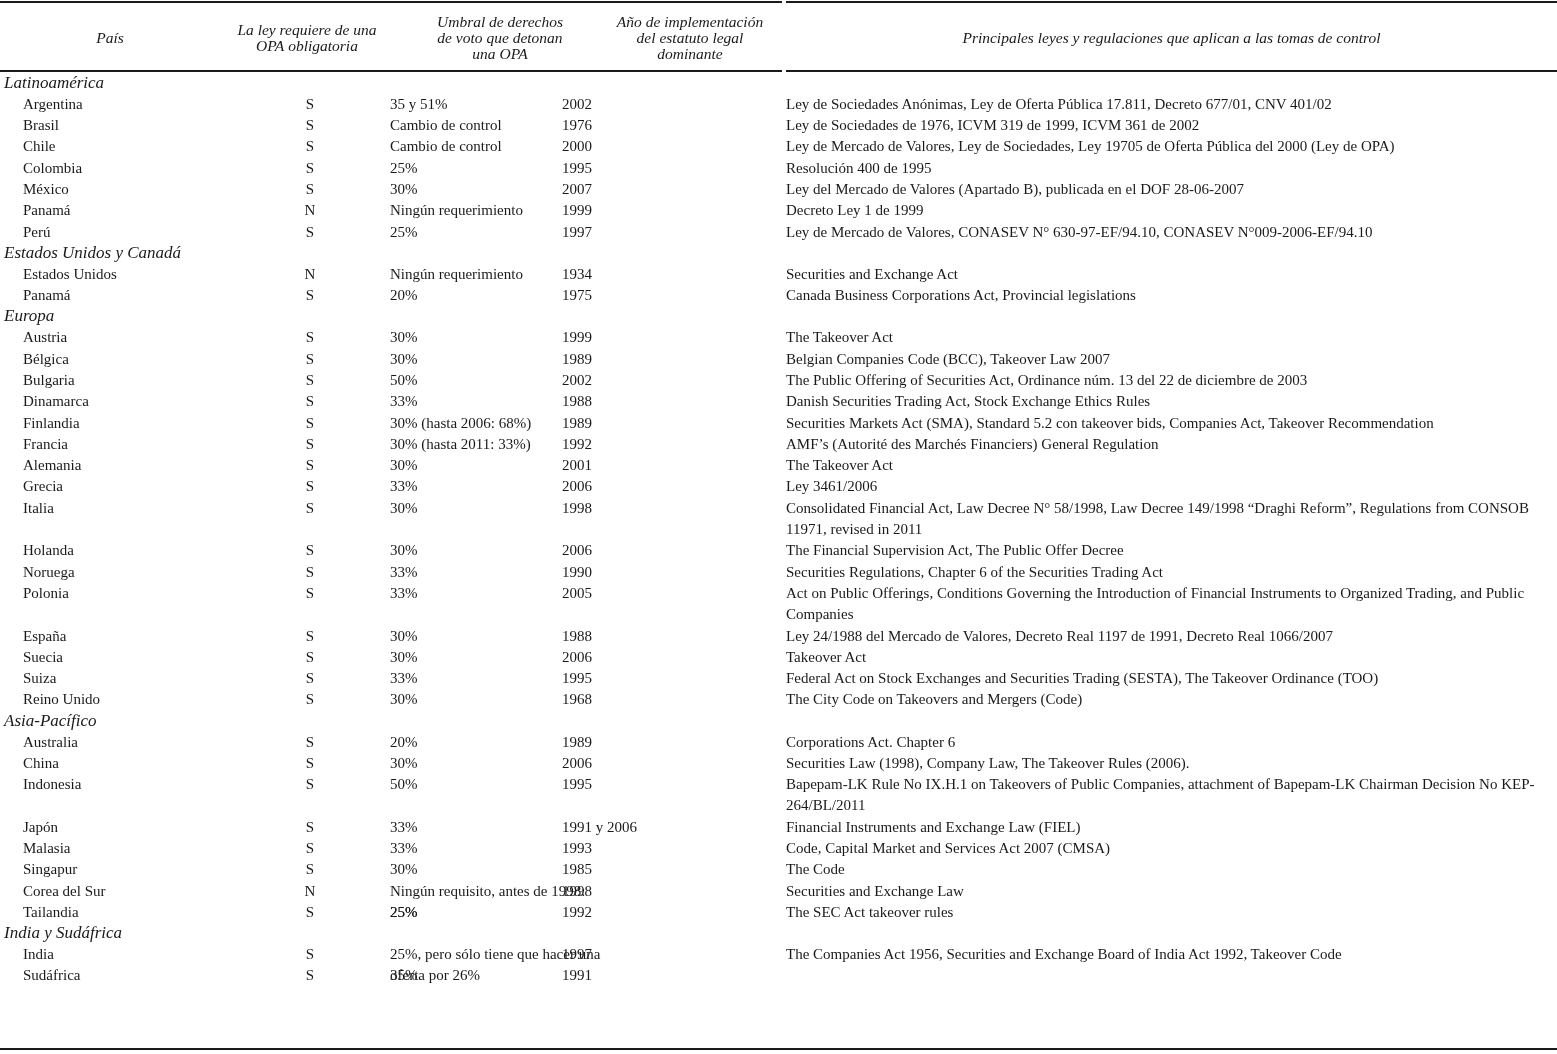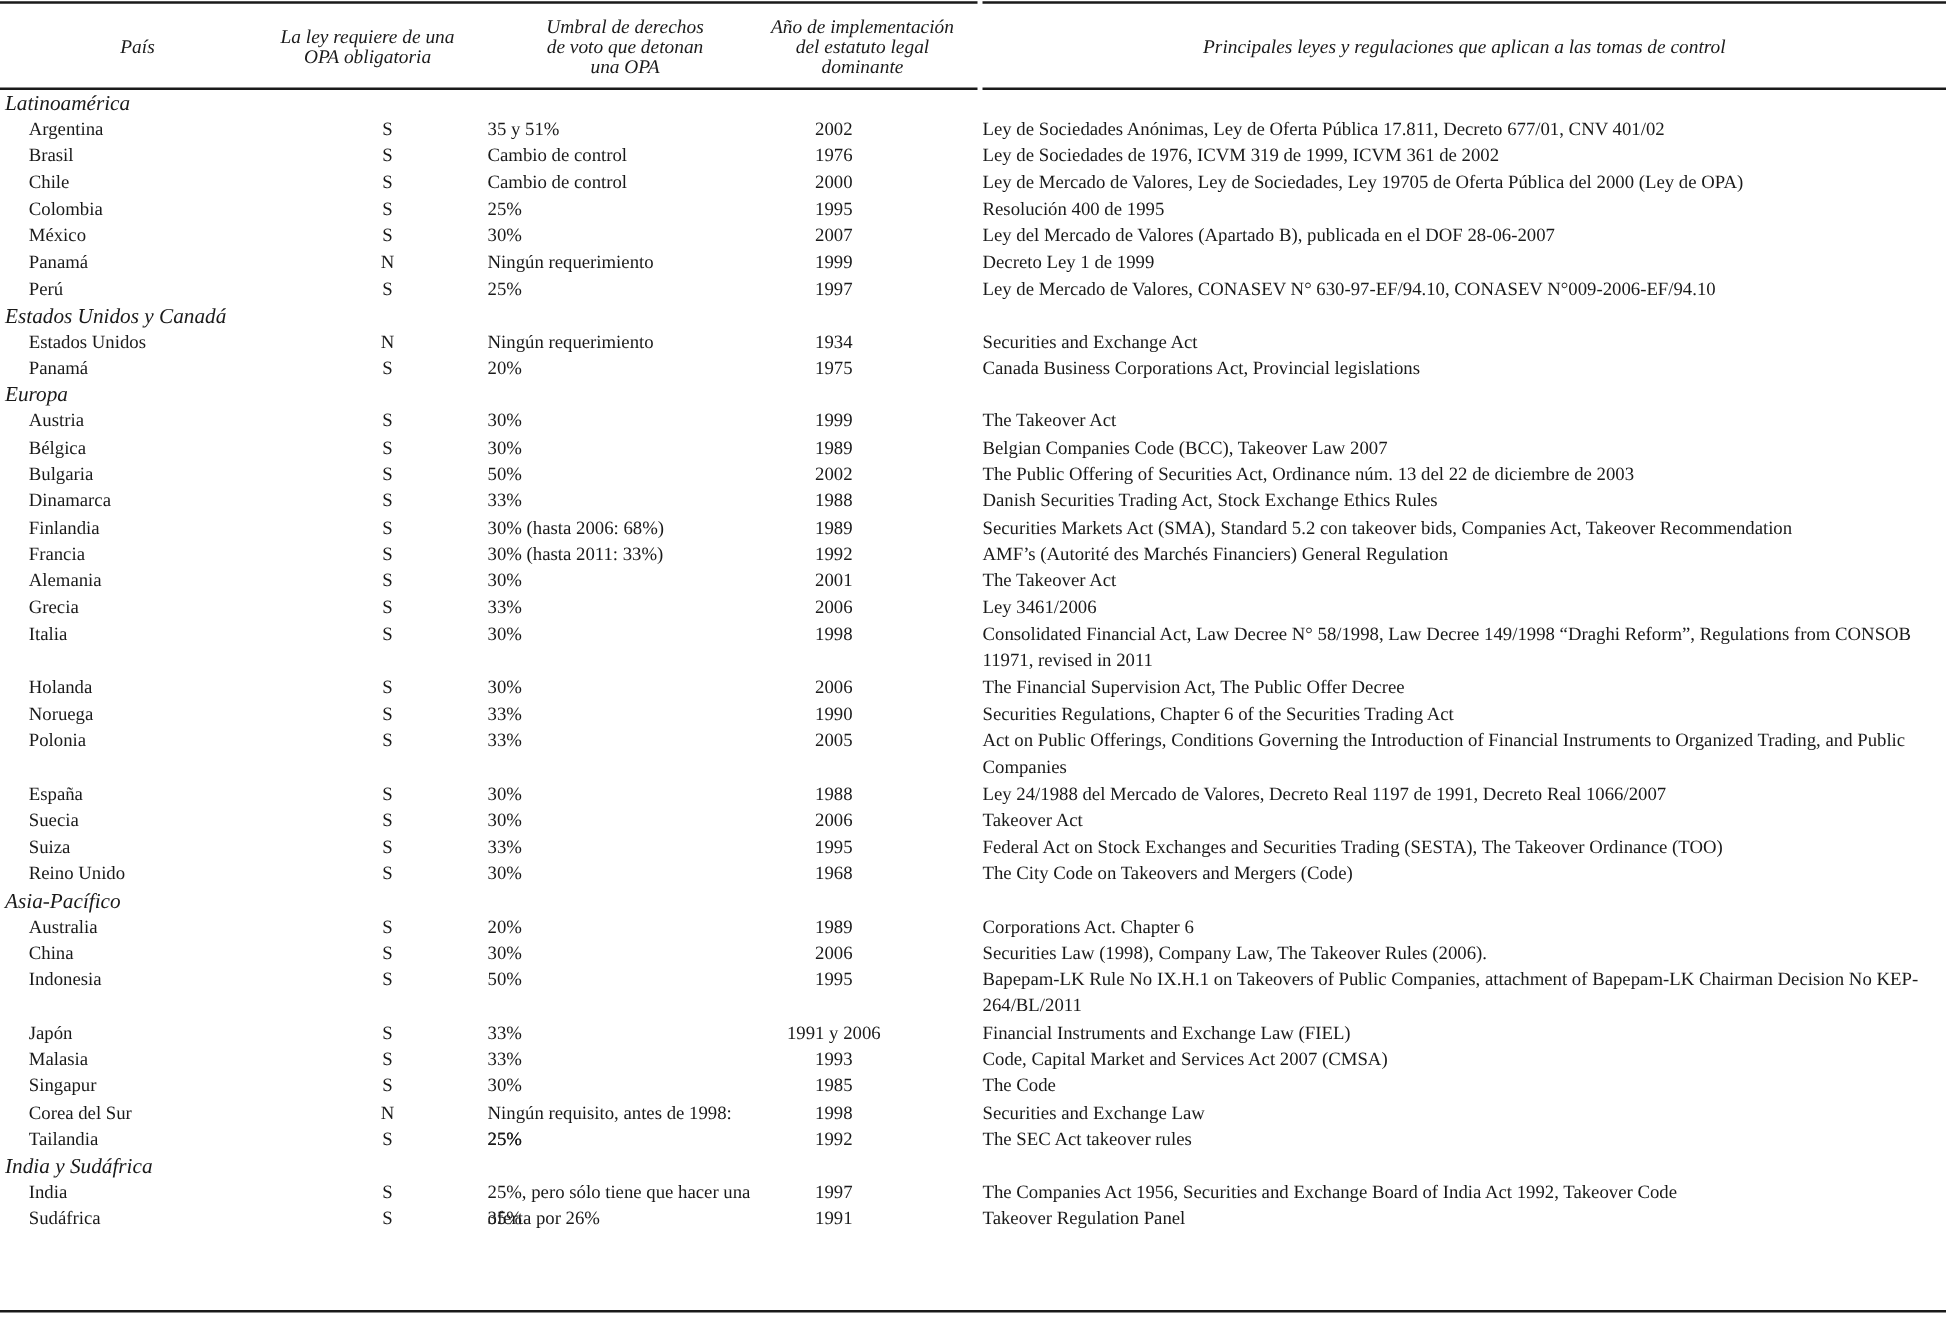--- a/index.html
+++ b/index.html
@@ -15,37 +15,37 @@
   #rule-mid-right { left: 786px; top: 70px; width: 771px; }
   #rule-bottom { left: 0; top: 1048px; width: 1557px; }
 
   .hdr {
     position: absolute; top: 9px; font-style: italic; font-size: 15.5px;
     line-height: 16px; text-align: center; display: flex; align-items: center;
     justify-content: center; height: 58px;
   }
   .sc { font-variant: small-caps; }
   #hdr-pais { left: 0; width: 220px; }
-  #hdr-opa { left: 204px; width: 180px; font-family: Liberation Serif, serif; }
+  #hdr-opa { left: 217px; width: 180px; font-family: Liberation Serif, serif; }
   #hdr-umbral { left: 400px; width: 200px; }
   #hdr-anio { left: 600px; width: 180px; }
   #hdr-leyes { left: 786px; width: 771px; }
 
   #table-body { position: absolute; left: 0; top: 73px; width: 1441px; }
   .row { position: relative; width: 1557px; }
   .region {
     height: 20.9px; line-height: 20.9px; font-style: italic; font-size: 17px;
     padding-left: 4px;
   }
   .country-row { font-size: 15px; line-height: 21.3px; }
   .cell { position: absolute; top: 0; }
   .c-country { left: 23px; width: 200px; }
   .c-opa { left: 220px; width: 180px; text-align: center; }
   .c-umbral { left: 400px; width: 220px; text-align: left; margin-left: -10px; }
-  .c-anio { left: 579px; width: 180px; text-align: center; margin-left: -2px; }
+  .c-anio { left: 564px; width: 180px; text-align: left; margin-left: -2px; }
   .c-leyes { position: relative; margin-left: 786px; width: 771px; }
 </style>
 </head>
 <body>
 
 <div class="rule" id="rule-top-left"></div>
 <div class="rule" id="rule-top-right"></div>
 
 <div class="hdr" id="hdr-pais">
   <span>País</span>
@@ -319,17 +319,16 @@
       <div class="cell c-opa">S</div>
       <div class="cell c-umbral">25%, pero sólo tiene que hacer una oferta por 26%</div>
       <div class="cell c-anio">1997</div>
       <div class="c-leyes">The Companies Act 1956, Securities and Exchange Board of India Act 1992, Takeover Code</div>
     </div>
     <div class="row country-row">
       <div class="cell c-country">Sudáfrica</div>
       <div class="cell c-opa">S</div>
       <div class="cell c-umbral">35%</div>
       <div class="cell c-anio">1991</div>
-      <div class="c-leyes">Takeover Regulation Panel</div>
     </div>
   </div>
 
 <div class="rule" id="rule-bottom"></div>
 
 </body></html>

